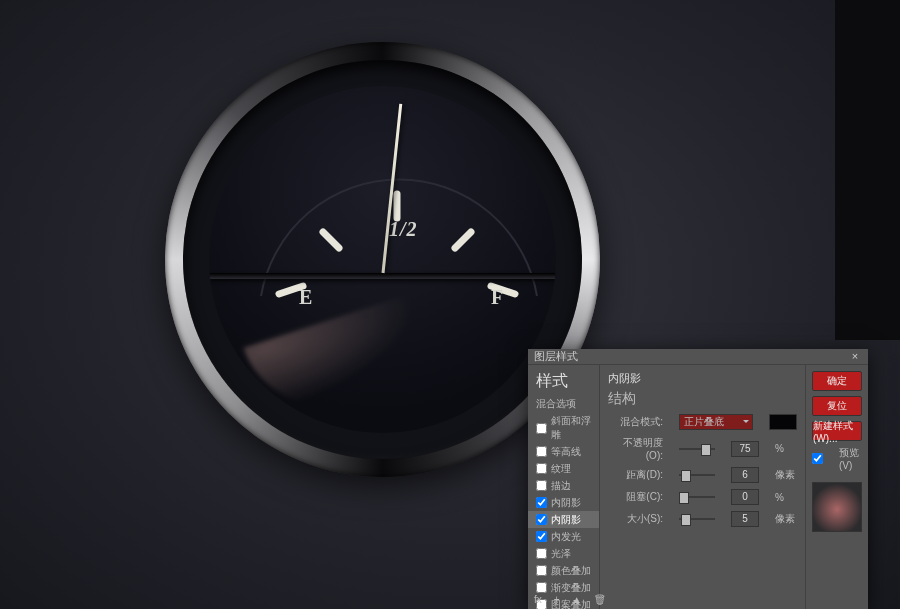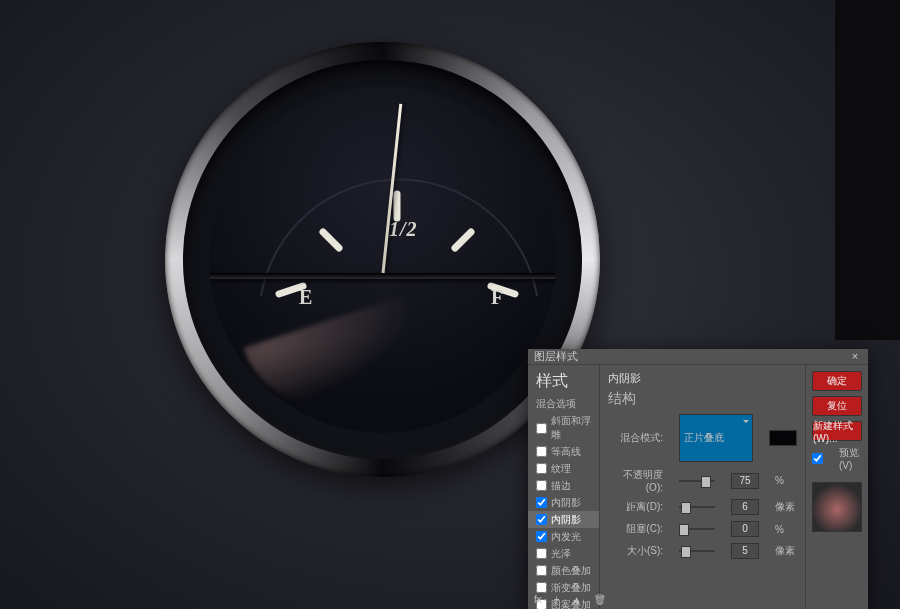--- a/index.html
+++ b/index.html
@@ -28,21 +28,21 @@
   .col-styles{width:108px;border-right:1px solid #414141;padding:4px 0;display:flex;flex-direction:column;gap:1px}
   .col-styles .hdr{padding:2px 8px;color:#ddd;font-size:16px}
   .style-row{display:flex;align-items:center;gap:4px;padding:1px 6px 1px 8px;color:#bdbdbd;font-size:10px;min-height:15px}
   .style-row.sel{background:#6a6a6a;color:#fff}
   .style-row input{margin:0;width:11px;height:11px}
   .col-opts{flex:1;padding:6px 8px;display:flex;flex-direction:column;gap:6px}
   .grp-title{color:#ddd;font-size:11px}
   .sub{color:#bbb;font-size:14px;margin-top:-2px}
   .opt-row{display:flex;align-items:center;gap:16px;font-size:10px;color:#bdbdbd;min-height:16px}
   .opt-row .lab{width:55px;text-align:right}
-  .dd{background:#0369a1;border:1px solid #333;height:14px;width:64px;display:flex;align-items:center;padding:16px 4px;font-size:10px;position:relative}
+  .dd{background:#7f1d1d;border:1px solid #333;height:14px;width:64px;display:flex;align-items:center;padding:0 4px;font-size:10px;position:relative}
   .dd:after{content:"";position:absolute;right:3px;top:5px;border:3px solid transparent;border-top-color:#bbb}
   .sw{width:26px;height:14px;background:#050508;border:1px solid #333}
   .angle{width:22px;height:22px;border:1px solid #777;border-radius:50%;position:relative;background:#4a4a4a}
   .angle:after{content:"";position:absolute;left:50%;top:50%;width:9px;height:1px;background:#ddd;transform-origin:left;transform:rotate(-30deg)}
   .slider{flex:1;height:12px;position:relative;max-width:78px}
   .slider:before{content:"";position:absolute;left:0;right:0;top:5px;height:2px;background:#3a3a3a}
   .slider .th{position:absolute;top:1px;width:8px;height:10px;background:#bdbdbd;border:1px solid #333}
   .num{width:26px;height:14px;background:#4a4a4a;border:1px solid #333;color:#ddd;text-align:center;font-size:10px;line-height:14px}
   .unit{width:22px;font-size:10px}
   .chk{width:11px;height:11px;margin:0}

